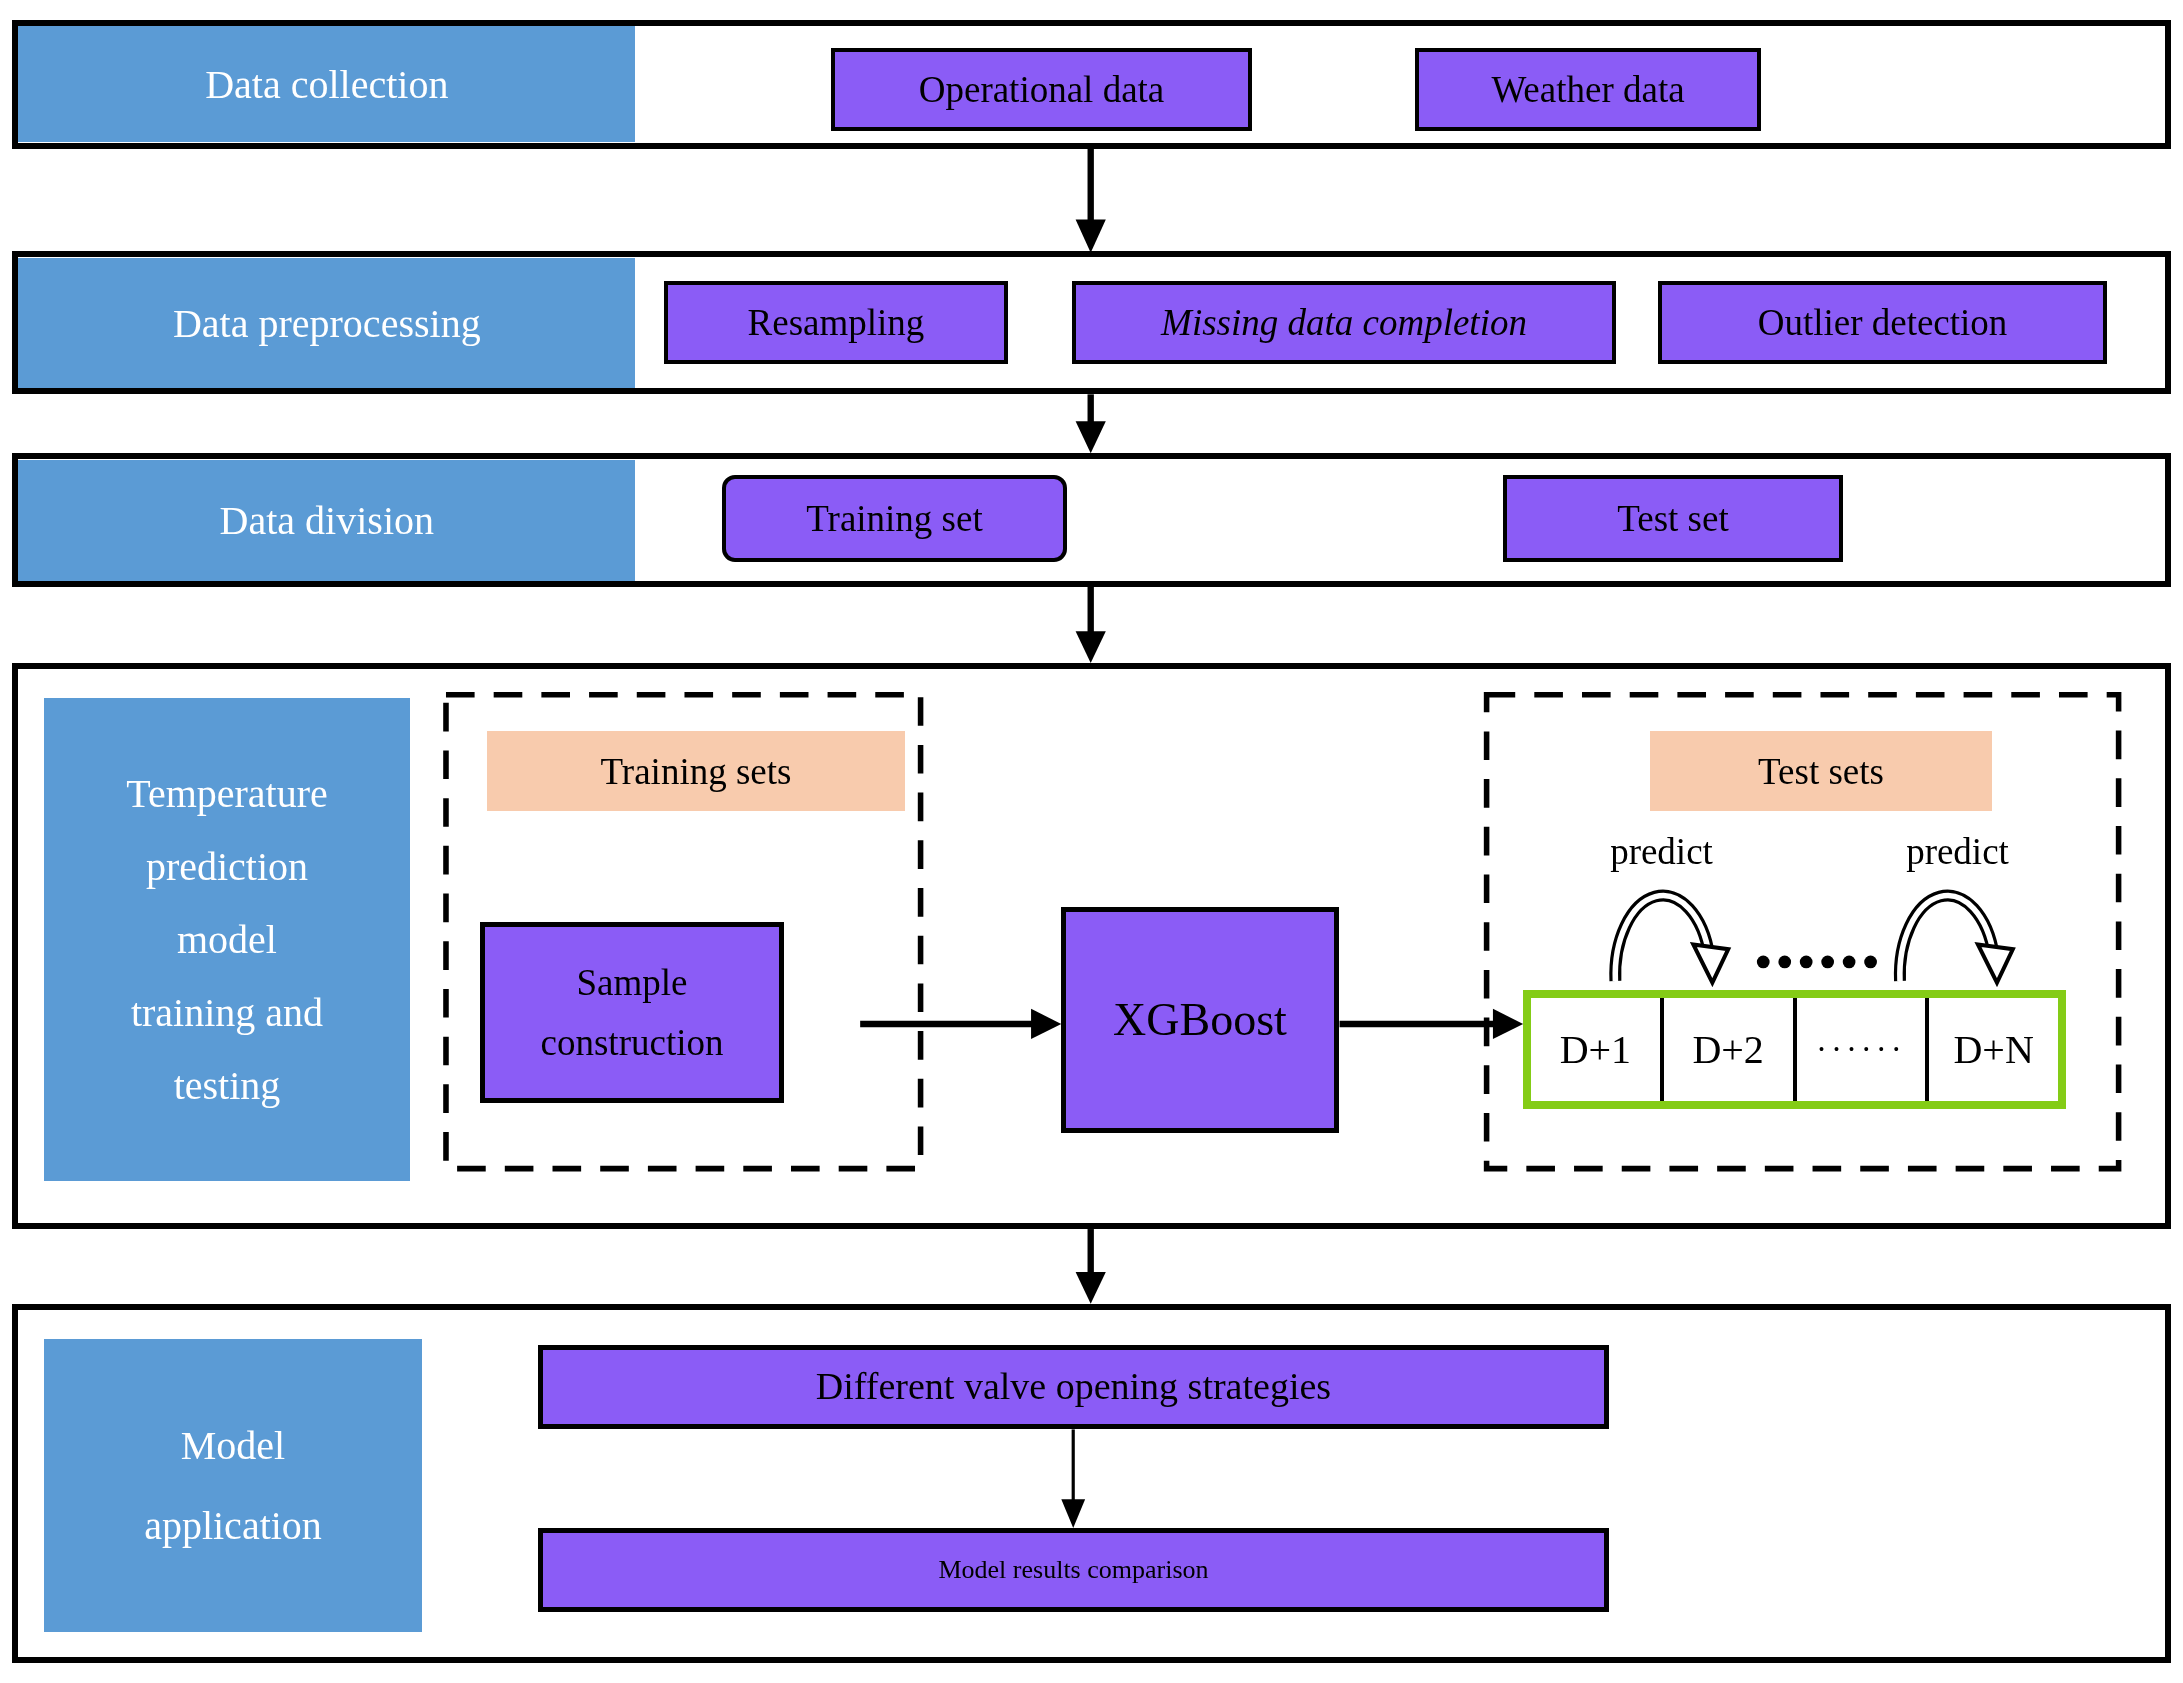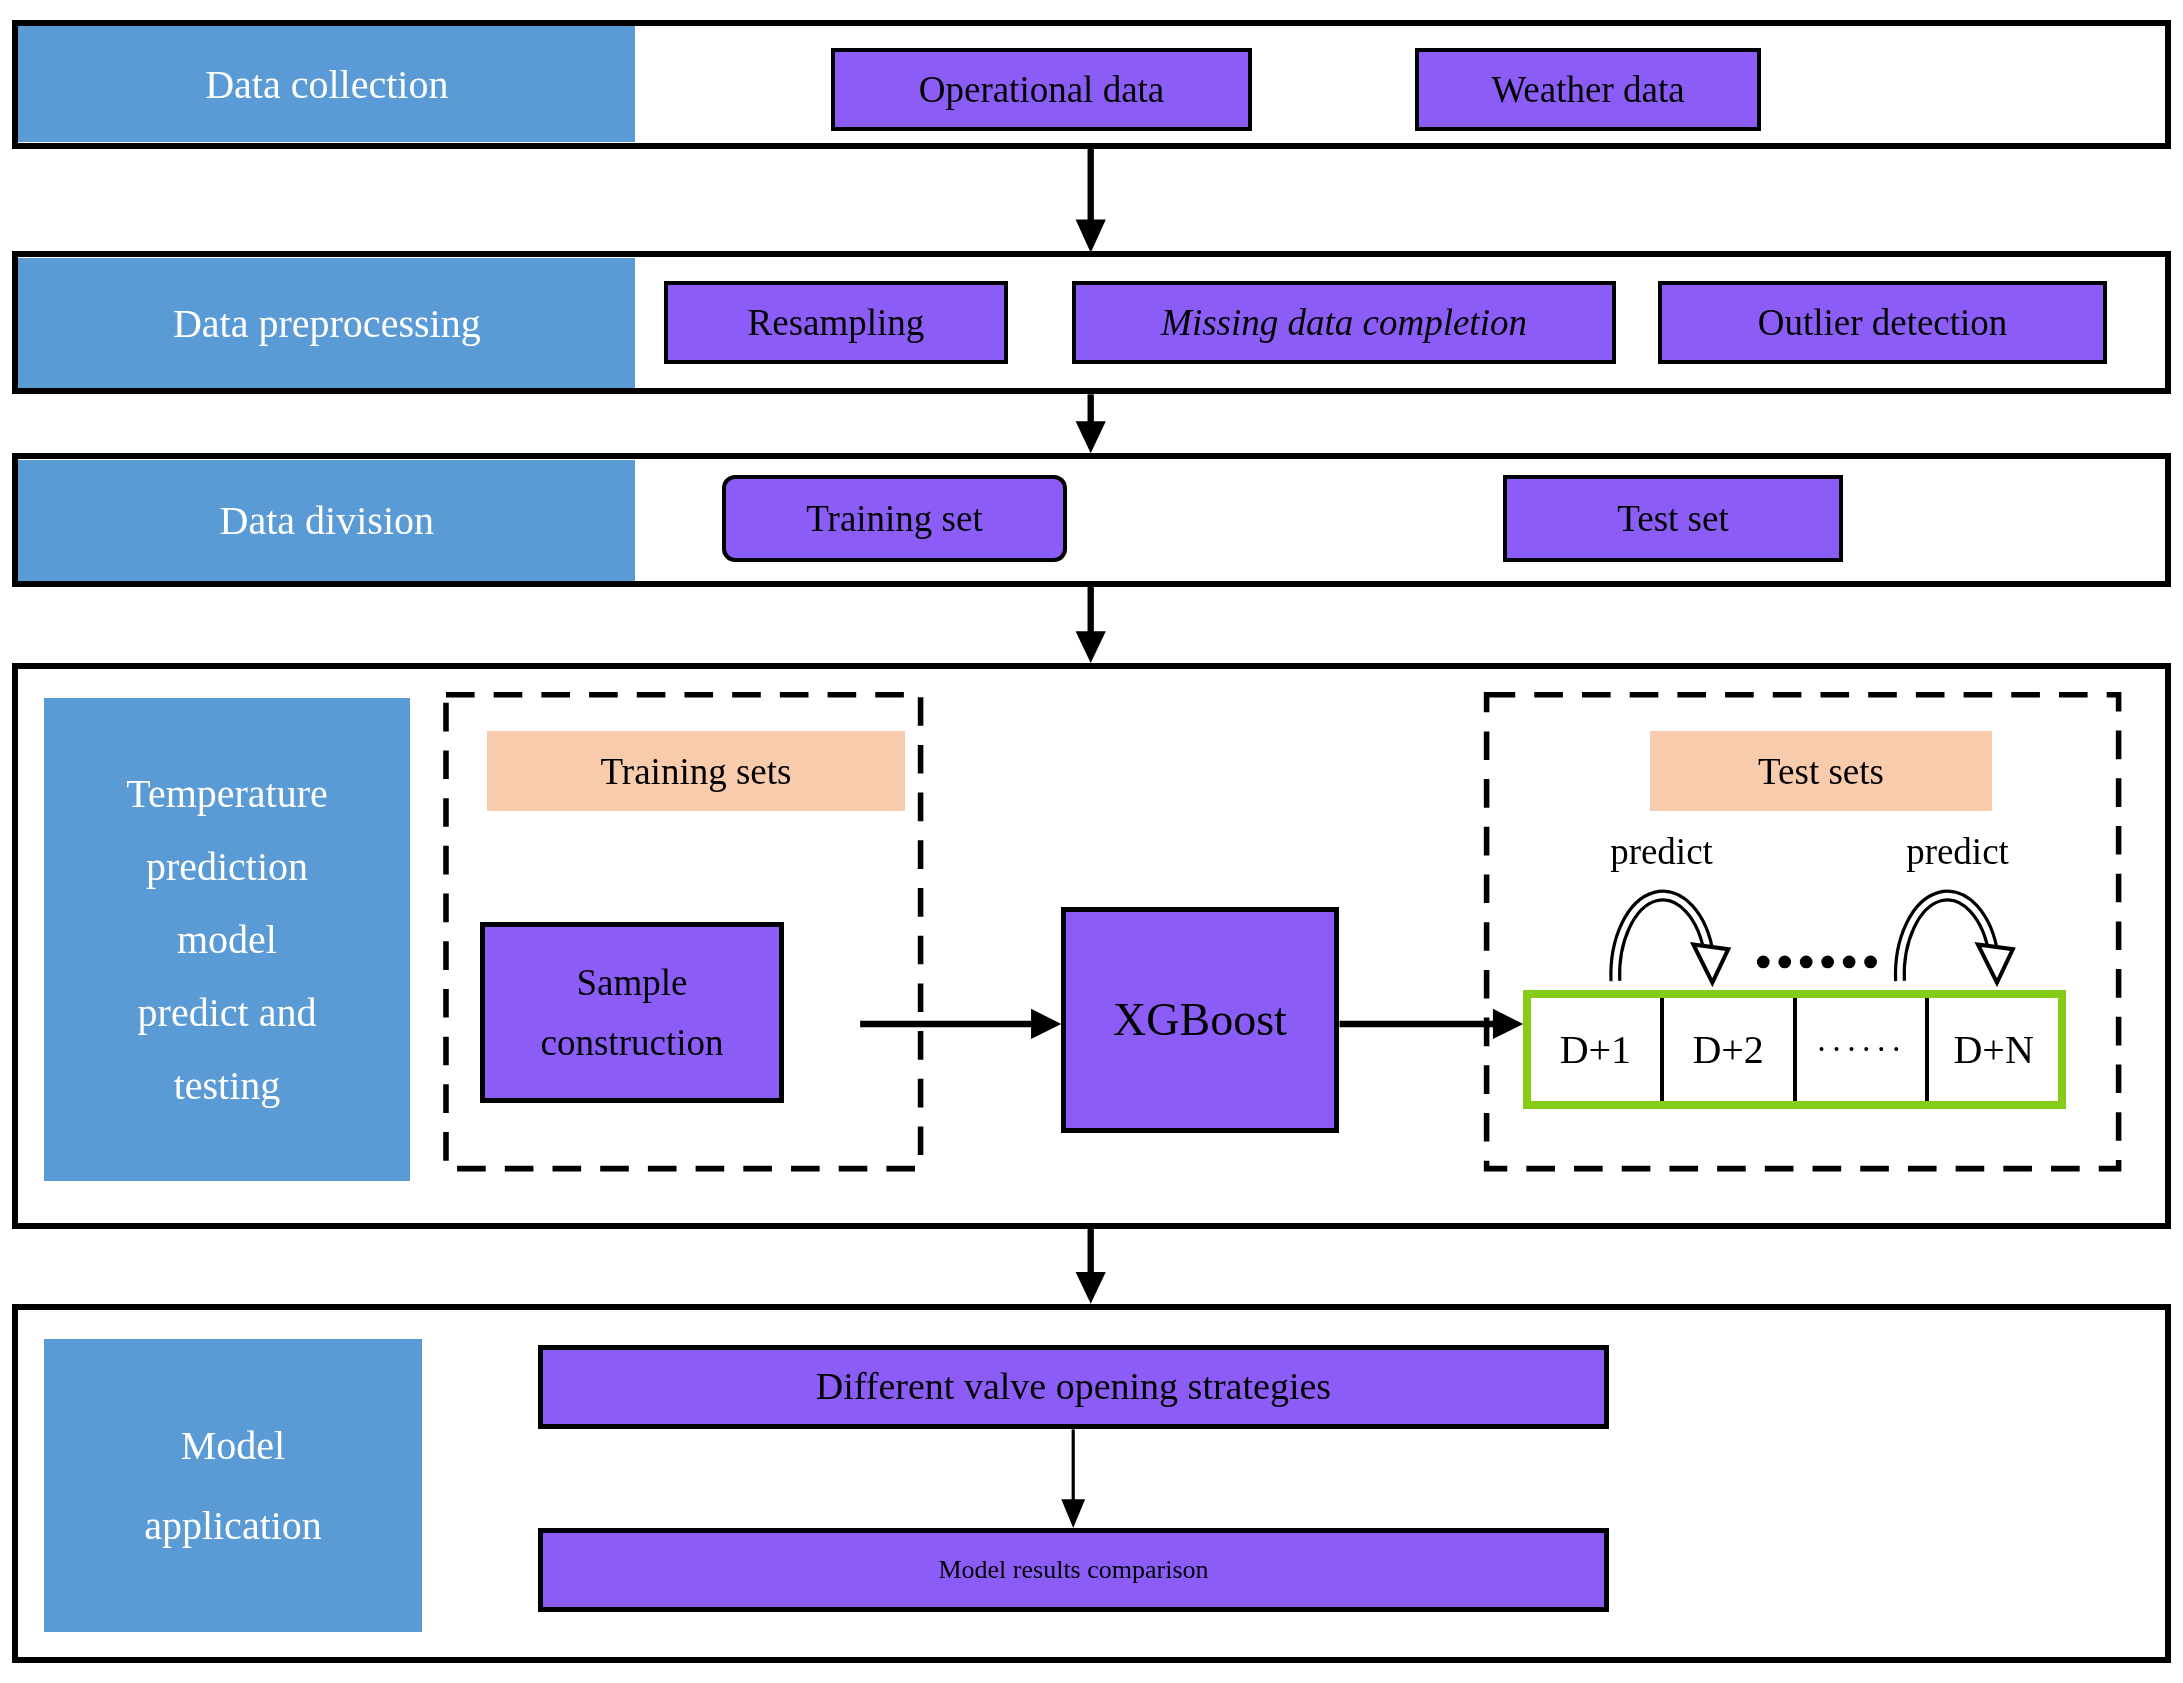--- a/index.html
+++ b/index.html
@@ -99,21 +99,21 @@
   <div class="bluefill" style="left:18.3px;top:258px;width:617px;height:130px;">
     <div class="ln">Data preprocessing</div>
   </div>
   <div class="bluefill" style="left:18.3px;top:460px;width:617px;height:121px;">
     <div class="ln">Data division</div>
   </div>
   <div class="bluefill" style="left:44px;top:698px;width:366px;height:483px;">
     <div class="ln">Temperature</div>
     <div class="ln">prediction</div>
     <div class="ln">model</div>
-    <div class="ln">predict and</div>
+    <div class="ln">training and</div>
     <div class="ln">testing</div>
   </div>
   <div class="bluefill" style="left:44px;top:1339px;width:378px;height:293px;">
     <div class="ln" style="line-height:80px;">Model</div>
     <div class="ln" style="line-height:80px;">application</div>
   </div>
 
   <div class="wbox" style="left:831px;top:48px;width:421px;height:83px;">
     <div>Operational data</div>
   </div>

